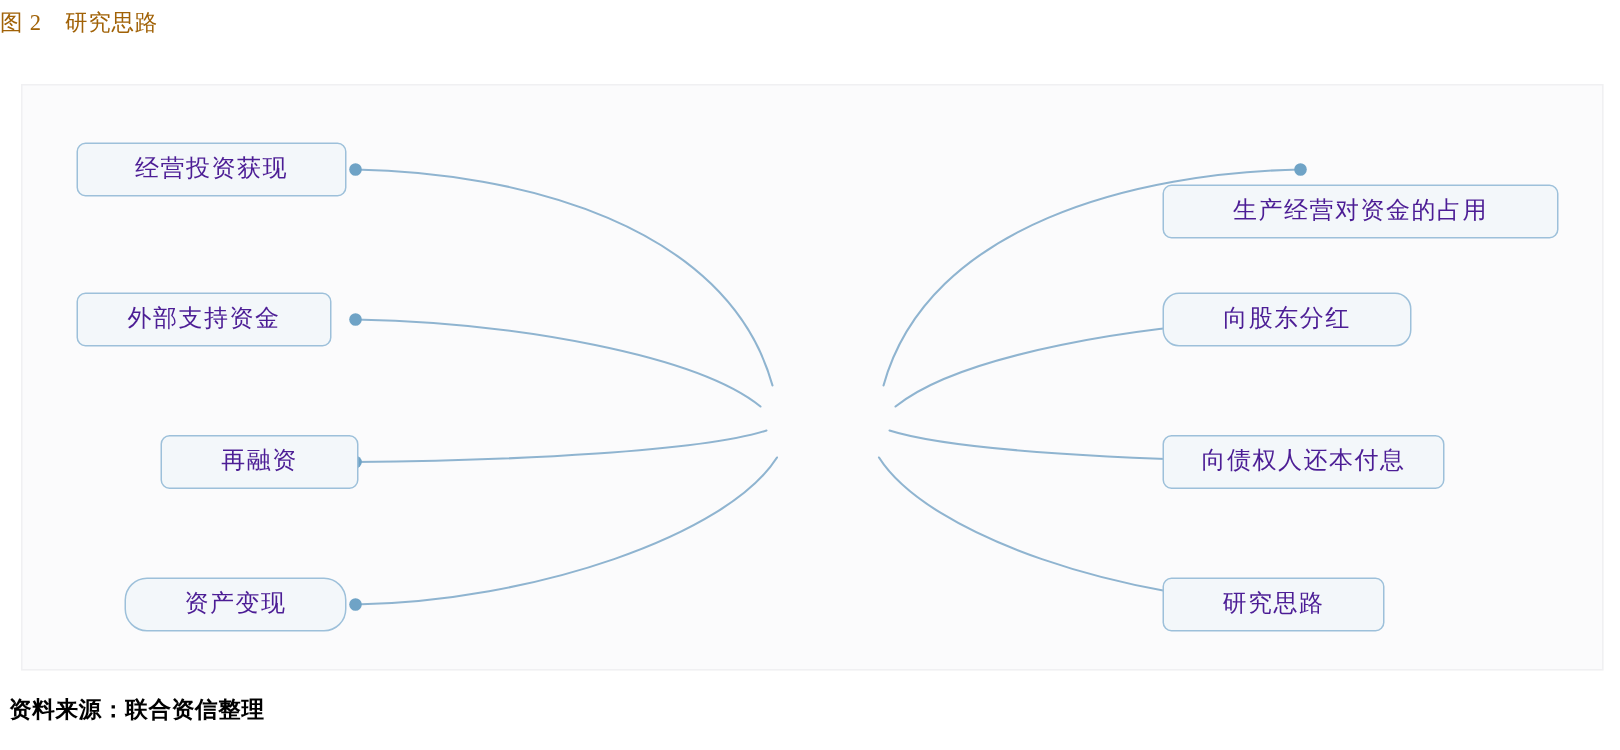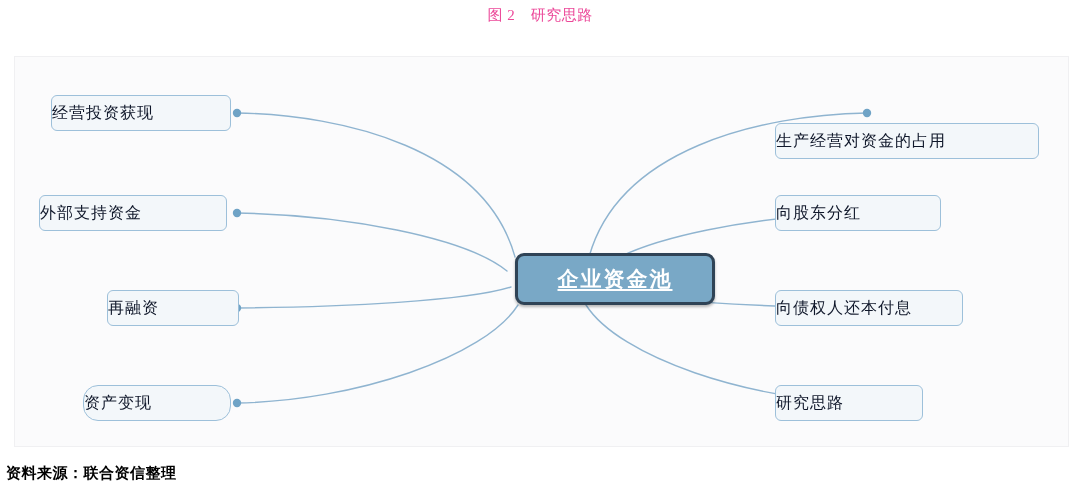--- a/index.html
+++ b/index.html
@@ -14,24 +14,24 @@
     overflow: hidden;
     position: relative;
   }
 
   
   .fig-title {
     position: absolute;
     top: 6px;
     left: 0;
     width: 1080px;
-    text-align: center;
+    text-align: left;
     font-family: "Liberation Serif", serif;
     font-size: 15px;
-    color: #ec4899;
+    color: #a16207;
     letter-spacing: 0.5px;
     white-space: pre;
   }
 
   
   .diagram-frame {
     position: absolute;
     left: 14px;
     top: 56px;
     width: 1055px;
@@ -50,25 +50,26 @@
     pointer-events: none;
   }
 
   
   .leaf {
     position: absolute;
     box-sizing: border-box;
     background: #f3f7fa;
     border: 1px solid #9dc0da;
     border-radius: 6px;
-    color: #0f172a;
+    color: #4c1d95;
     font-size: 16px;
     line-height: 1;
     display: flex;
     align-items: center;
+    justify-content: center;
     height: 36px;
     letter-spacing: 1px;
     white-space: nowrap;
   }
 
   
   .center-node {
     position: absolute;
     box-sizing: border-box;
     background: #79a8c6;
@@ -127,44 +128,41 @@
         <circle cx="852" cy="156" r="4.2" fill="#6fa3c6"></circle>
         <circle cx="852" cy="251" r="4.2" fill="#6fa3c6"></circle>
         <circle cx="852" cy="346" r="4.2" fill="#6fa3c6"></circle>
       </g>
   </svg>
 
   <div id="left-nodes">
       <div class="leaf" style="left: 36px; top: 38px; width: 180px;">
         <span>经营投资获现</span>
       </div>
-      <div class="leaf" style="left: 24px; top: 138px; width: 188px;">
+      <div class="leaf" style="left: 36px; top: 138px; width: 170px;">
         <span>外部支持资金</span>
       </div>
       <div class="leaf" style="left: 92px; top: 233px; width: 132px;">
         <span>再融资</span>
       </div>
       <div class="leaf" style="left: 68px; top: 328px; width: 148px; border-radius: 15px;">
         <span>资产变现</span>
       </div>
     </div>
   <div id="right-nodes">
       <div class="leaf" style="left: 760px; top: 38px; width: 264px; margin-top: 28px;">
         <span>生产经营对资金的占用</span>
       </div>
-      <div class="leaf" style="left: 760px; top: 138px; width: 166px;">
+      <div class="leaf" style="left: 760px; top: 138px; width: 166px; border-radius: 11px;">
         <span>向股东分红</span>
       </div>
       <div class="leaf" style="left: 760px; top: 233px; width: 188px;">
         <span>向债权人还本付息</span>
       </div>
       <div class="leaf" style="left: 760px; top: 328px; width: 148px;">
         <span>研究思路</span>
       </div>
     </div>
 
-  <div class="center-node" id="center-node" style="left: 500px; top: 196px; width: 200px; height: 52px;">
-    <span>企业资金池</span>
-  </div>
 
 </div>
 
 <div class="source-line">资料来源：联合资信整理</div>
 
 </body></html>

